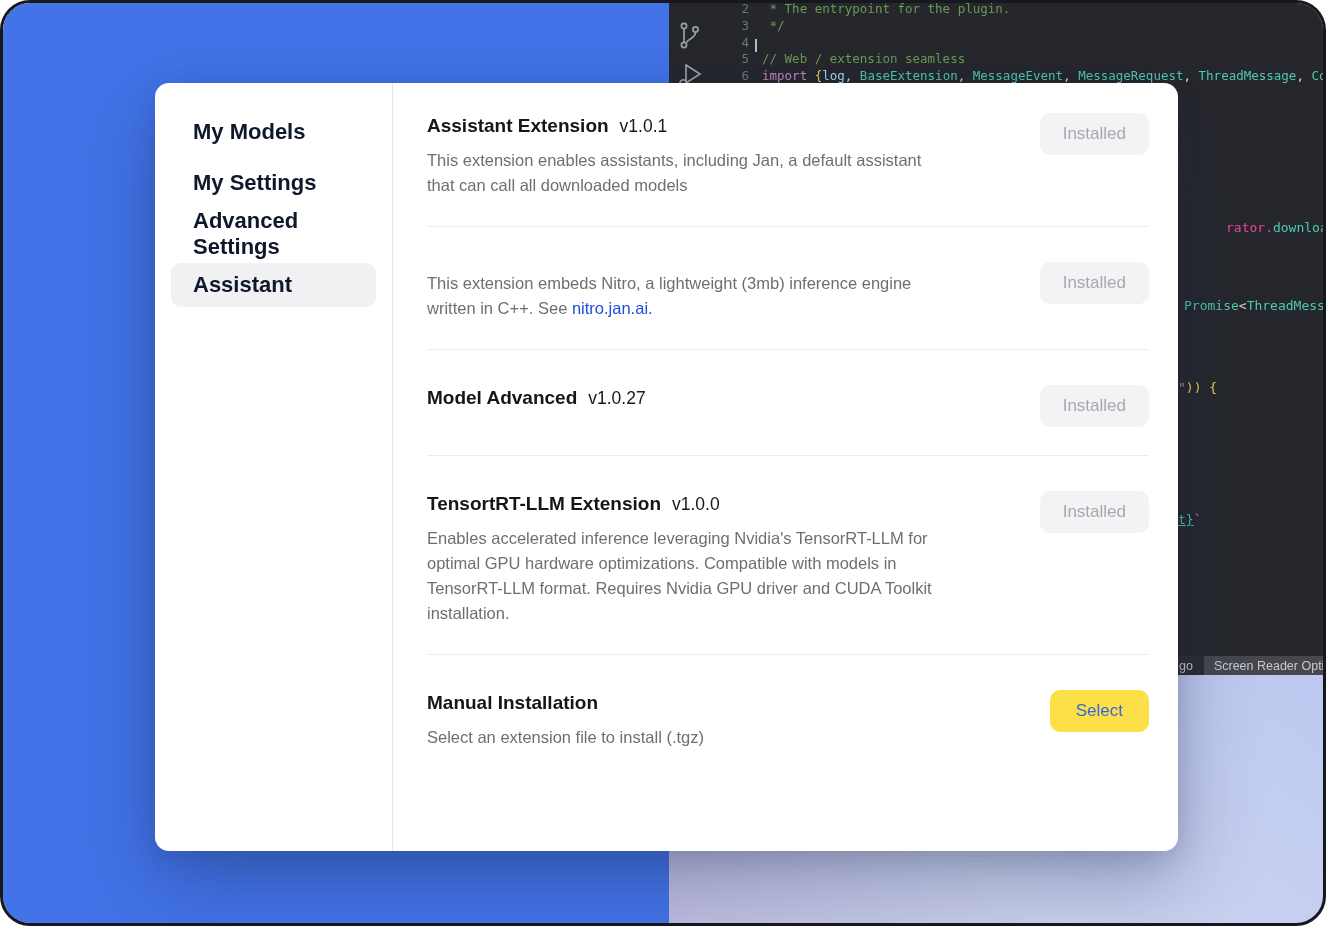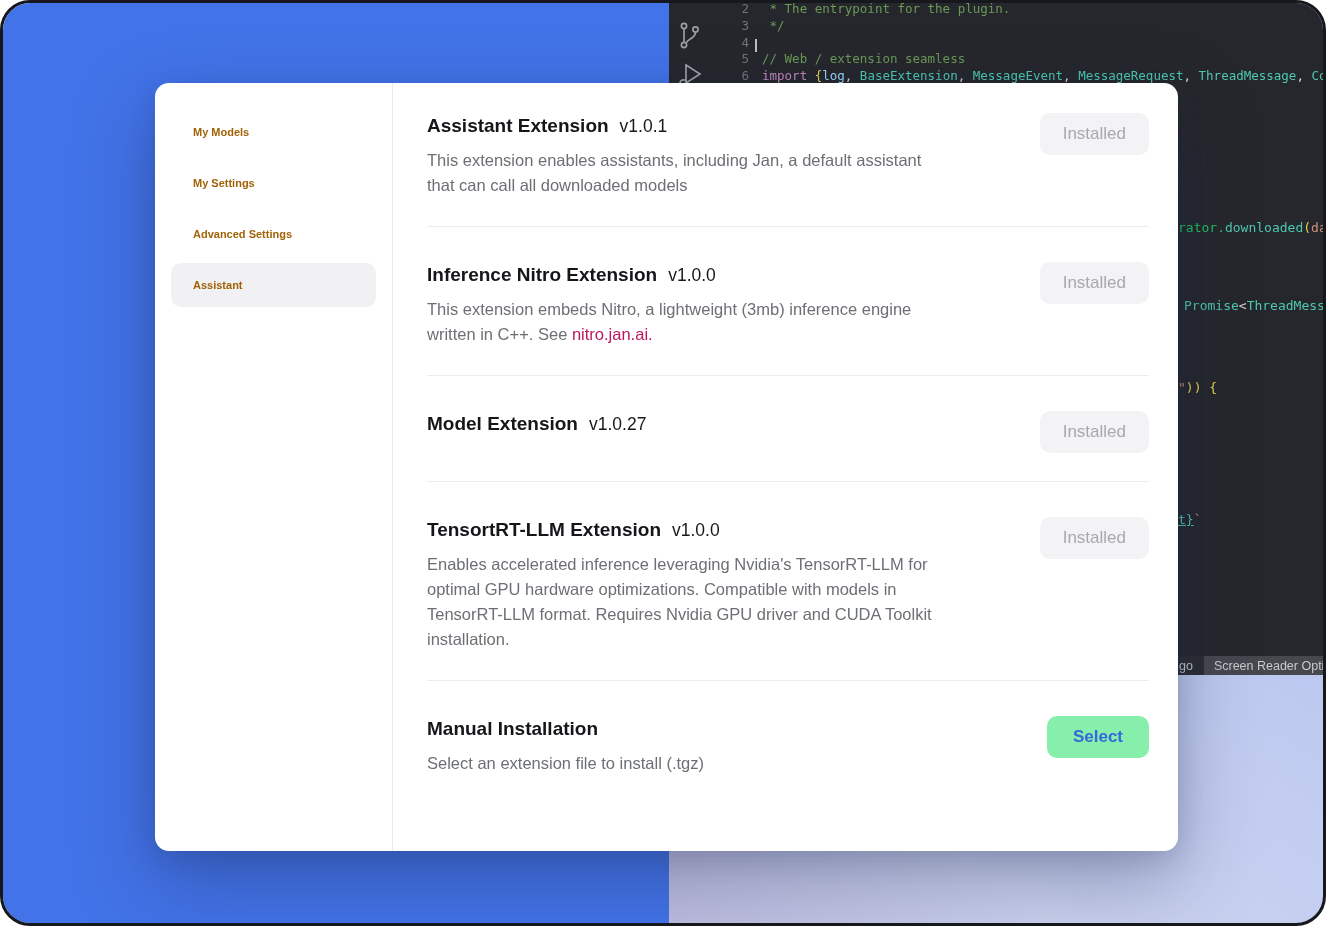--- a/index.html
+++ b/index.html
@@ -24,34 +24,34 @@
   .frag{position:absolute;white-space:pre;font-size:13px;}
   .statusbar{position:absolute;left:0;right:0;top:653px;height:19px;background:#2c2d31;display:flex;align-items:center;
     font-family:"Liberation Sans",sans-serif;font-size:12.5px;color:#c8cacd;}
   .status-left{margin-left:510px;}
   .status-seg{margin-left:11px;background:#46484e;padding:0 10px;height:100%;display:flex;align-items:center;flex:1;white-space:nowrap;overflow:hidden;}
   
   .modal{position:absolute;left:152px;top:80px;width:1023px;height:768px;background:#ffffff;border-radius:14px;
     box-shadow:0 30px 80px rgba(30,40,80,.35),0 8px 24px rgba(30,40,80,.15);display:flex;overflow:hidden;}
   .sidebar{width:238px;border-right:1px solid #e9e9eb;padding:27px 16px 0;flex:none;}
   .side-item{height:44px;display:flex;align-items:center;padding:0 22px;margin-bottom:7px;border-radius:10px;
-    font-weight:700;font-size:11px;color:#a16207;cursor:pointer;text-align:center;}
+    font-weight:700;font-size:22px;color:#0f172a;cursor:pointer;}
   .side-item.active{background:#f1f1f3;}
   .content{flex:1;padding:0 29px 0 34px;min-width:0;}
   .ext-section{display:flex;align-items:flex-start;padding:35px 0 28px;gap:20px;}
   .ext-section.first{padding-top:30px;}
   .ext-text{flex:1;min-width:0;}
   .ext-title{font-size:19px;font-weight:700;color:#151619;line-height:26px;}
   .ext-ver{font-weight:400;font-size:17.5px;margin-left:11px;color:#17181b;}
   .ext-desc{margin-top:9px;font-size:16.5px;line-height:25px;color:#6c6f74;}
-  .ext-desc a{color:#be185d;text-decoration:none;cursor:pointer;}
+  .ext-desc a{color:#1d4ed8;text-decoration:none;cursor:pointer;}
   .row-divider{height:1px;background:#ececee;}
   .btn{border:none;border-radius:10px;font-family:inherit;font-size:17px;padding:11px 23px;margin-left:24px;flex:none;cursor:pointer;}
   .btn.installed{background:#f3f3f5;color:#a7a9ad;font-weight:500;}
-  .btn.select{background:#86efac;color:#3767dc;font-weight:700;padding:11px 26px;}
+  .btn.select{background:#fde047;color:#3767dc;font-weight:400;padding:11px 26px;}
 </style>
 </head>
 <body>
 
 <div class="screen">
 
   <div class="blue-panel"></div>
 
   <div class="editor">
     <span class="activity-icon" style="left:7px;top:16px;">
@@ -86,21 +86,21 @@
           <span class="ln">5</span>
           <span class="lc"><span style="color: rgb(106, 153, 85);">// Web / extension seamless</span></span>
         </div>
         <div class="crow">
           <span class="ln">6</span>
           <span class="lc"><span style="color: rgb(197, 134, 192);">import </span><span style="color: rgb(232, 212, 77);">{</span><span style="color: rgb(156, 220, 254);">log</span><span style="color: rgb(212, 212, 212);">, </span><span style="color: rgb(78, 201, 176);">BaseExtension</span><span style="color: rgb(212, 212, 212);">, </span><span style="color: rgb(78, 201, 176);">MessageEvent</span><span style="color: rgb(212, 212, 212);">, </span><span style="color: rgb(78, 201, 176);">MessageRequest</span><span style="color: rgb(212, 212, 212);">, </span><span style="color: rgb(78, 201, 176);">ThreadMessage</span><span style="color: rgb(212, 212, 212);">, </span><span style="color: rgb(78, 201, 176);">ContentType</span></span>
         </div>
       </div>
     <div class="cursor"></div>
     <div id="frags">
-        <div class="frag" style="left: 509px; top: 217px;"><span style="color: #22c55e;">rator.</span><span style="color: rgb(78, 201, 176);">downloaded</span><span style="color: rgb(232, 212, 77);">(</span><span style="color: rgb(206, 145, 120);">data</span></div>
+        <div class="frag" style="left: 509px; top: 217px;"><span style="color: #ec4899; padding-left: 48px;">rator.</span><span style="color: rgb(78, 201, 176);">downloaded</span><span style="color: rgb(232, 212, 77);">(</span><span style="color: rgb(206, 145, 120);">data</span></div>
         <div class="frag" style="left: 515px; top: 295px;"><span style="color: rgb(78, 201, 176);">Promise</span><span style="color: rgb(212, 212, 212);">&lt;</span><span style="color: rgb(78, 201, 176);">ThreadMessage</span></div>
         <div class="frag" style="left: 509px; top: 377px;"><span style="color: rgb(206, 145, 120);">"</span><span style="color: rgb(232, 212, 77);">)) </span><span style="color: rgb(232, 212, 77);">{</span></div>
         <div class="frag" style="left: 509px; top: 509px;"><span style="color: rgb(78, 201, 176); text-decoration: underline;">t}</span><span style="color: rgb(206, 145, 120);">`</span></div>
       </div>
     <div class="statusbar">
       <span class="status-left">go</span>
       <span class="status-seg">Screen Reader Optimize</span>
     </div>
   </div>
 
@@ -115,29 +115,28 @@
         <div class="ext-section first">
           <div class="ext-text">
             <div class="ext-title"><span>Assistant Extension</span><span class="ext-ver">v1.0.1</span></div>
             <div class="ext-desc">This extension enables assistants, including Jan, a default assistant<br>that can call all downloaded models</div>
           </div>
           <button class="btn installed">Installed</button>
         </div>
         <div class="row-divider"></div>
         <div class="ext-section">
           <div class="ext-text">
-            <div class="ext-title"><span>Inference Nitro Extension</span><span class="ext-ver">v1.0.0</span></div>
             <div class="ext-desc">This extension embeds Nitro, a lightweight (3mb) inference engine<br>written in C++. See <a>nitro.jan.ai.</a></div>
           </div>
           <button class="btn installed">Installed</button>
         </div>
         <div class="row-divider"></div>
         <div class="ext-section">
           <div class="ext-text">
-            <div class="ext-title"><span>Model Extension</span><span class="ext-ver">v1.0.27</span></div>
+            <div class="ext-title"><span>Model Advanced</span><span class="ext-ver">v1.0.27</span></div>
           </div>
           <button class="btn installed">Installed</button>
         </div>
         <div class="row-divider"></div>
         <div class="ext-section">
           <div class="ext-text">
             <div class="ext-title"><span>TensortRT-LLM Extension</span><span class="ext-ver">v1.0.0</span></div>
             <div class="ext-desc">Enables accelerated inference leveraging Nvidia's TensorRT-LLM for<br>optimal GPU hardware optimizations. Compatible with models in<br>TensorRT-LLM format. Requires Nvidia GPU driver and CUDA Toolkit<br>installation.</div>
           </div>
           <button class="btn installed">Installed</button>

